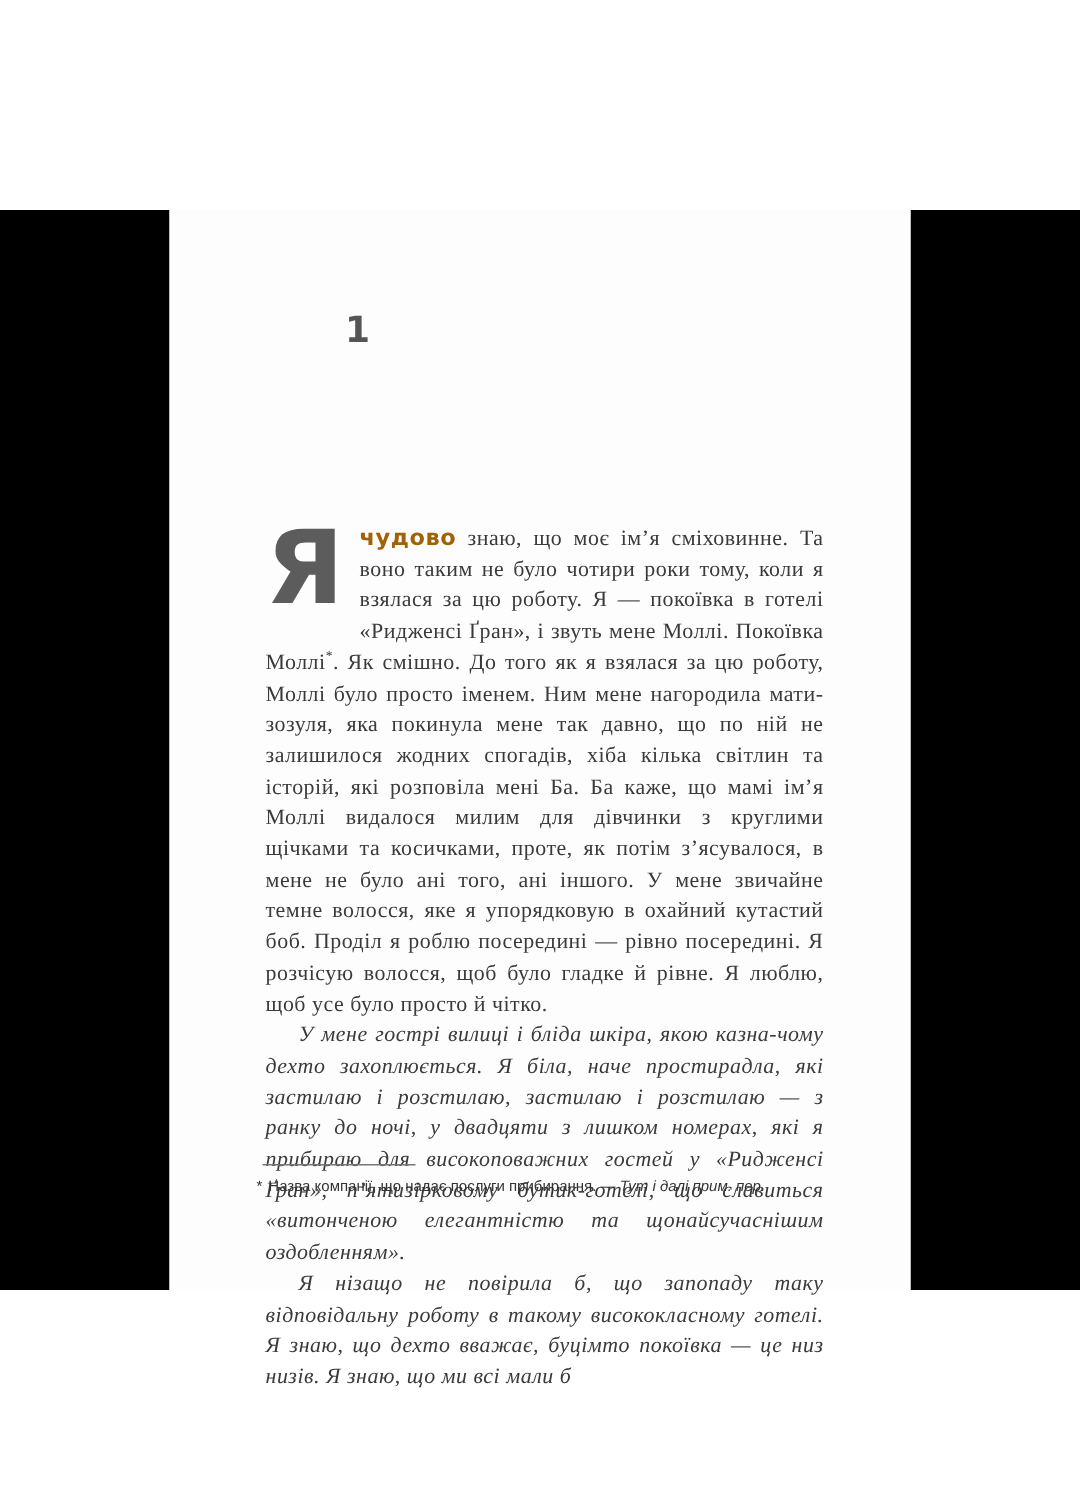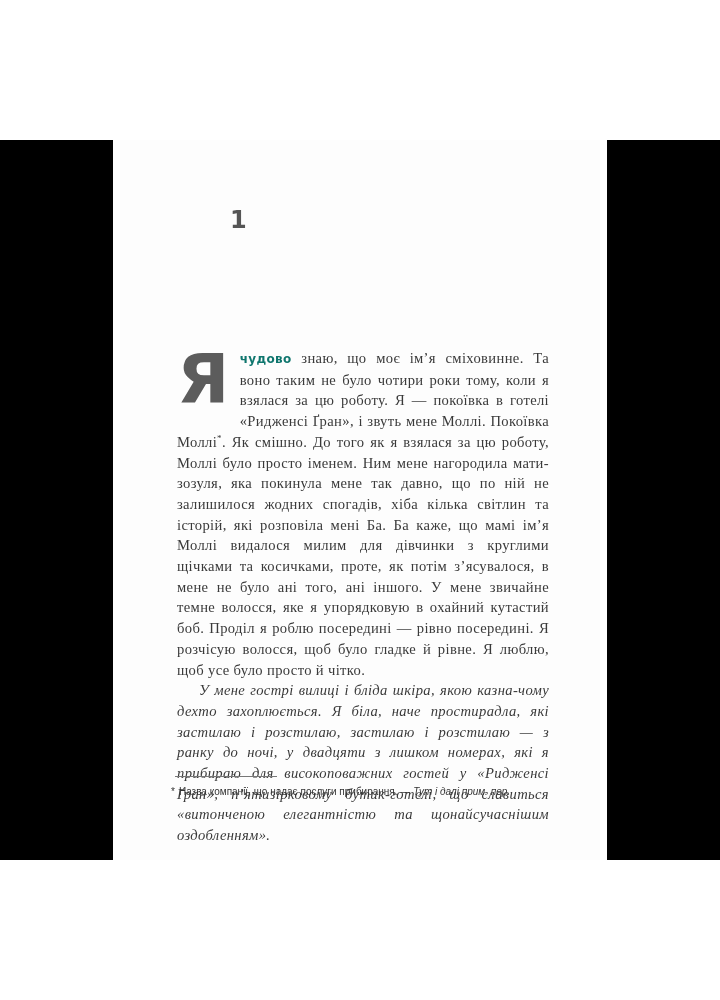--- a/index.html
+++ b/index.html
@@ -24,21 +24,21 @@
       font-family: "Liberation Serif", serif; font-size: 14.6px; line-height: 20.7px;
       color: #3a3a3a; text-align: justify; letter-spacing: 0.35px;
     }
     .body-text p { margin: 0; }
     .body-text p.indent { text-indent: 22px; font-style: italic; }
     .dropcap {
       float: left; font-family: "DejaVu Sans", sans-serif; font-weight: bold;
       font-size: 68px; line-height: 56px; color: #5c5c5c;
       margin: 4px 10px 0 0; height: 60px;
     }
-    .lead-bold { font-family: "DejaVu Sans", sans-serif; font-weight: bold; font-size: 12px; color: #0f766e; }
+    .lead-bold { font-family: "DejaVu Sans", sans-serif; font-weight: bold; font-size: 15px; color: #a16207; }
     sup { font-size: 9px; line-height: 0; }
     .footnote-rule {
       position: absolute; left: 62px; top: 636px; width: 102px; height: 0;
       border-top: 1px solid #777;
     }
     .footnote {
       position: absolute; left: 58px; top: 646px; width: 380px;
       font-family: Liberation Sans, sans-serif; font-size: 10px; color: #333;
       white-space: nowrap;
     }
@@ -52,19 +52,20 @@
 <div class="side right"></div>
 
 <div class="page">
   <div class="chapter-num">1</div>
 
   <div class="body-text">
     <p>
       <span class="dropcap">Я</span><span class="lead-bold">чудово</span><span> знаю, що моє ім’я сміховинне. Та воно таким не було чотири роки тому, коли я взялася за цю роботу. Я — покоївка в готелі «Ридженсі Ґран», і звуть мене Моллі. Покоївка Моллі</span><sup>*</sup><span>. Як смішно. До того як я взялася за цю роботу, Моллі було просто іменем. Ним мене нагородила мати-зозуля, яка покинула мене так давно, що по ній не залишилося жодних спогадів, хіба кілька світлин та історій, які розповіла мені Ба. Ба каже, що мамі ім’я Моллі видалося милим для дівчинки з круглими щічками та косичками, проте, як потім з’ясувалося, в мене не було ані того, ані іншого. У мене звичайне темне волосся, яке я упорядковую в охайний кутастий боб. Проділ я роблю посередині — рівно посередині. Я розчісую волосся, щоб було гладке й рівне. Я люблю, щоб усе було просто й чітко.</span>
     </p>
     <p class="indent">У мене гострі вилиці і бліда шкіра, якою казна-чому дехто захоплюється. Я біла, наче простирадла, які застилаю і розстилаю, застилаю і розстилаю — з ранку до ночі, у двадцяти з лишком номерах, які я прибираю для високоповажних гостей у «Ридженсі Ґран», п’ятизірковому бутик-готелі, що славиться «витонченою елегантністю та щонайсучаснішим оздобленням».</p>
+    <p class="indent">Я нізащо не повірила б, що запопаду таку відповідальну роботу в такому висококласному готелі. Я знаю, що дехто вважає, буцімто покоївка — це низ низів. Я знаю, що ми всі мали б</p>
   </div>
 
   <div class="footnote-rule"></div>
   <div class="footnote">
     <span class="fn-mark">*</span><span>Назва компанії, що надає послуги прибирання. — </span><span class="fn-italic">Тут і далі прим. пер.</span>
   </div>
 </div>
 
 </body></html>

